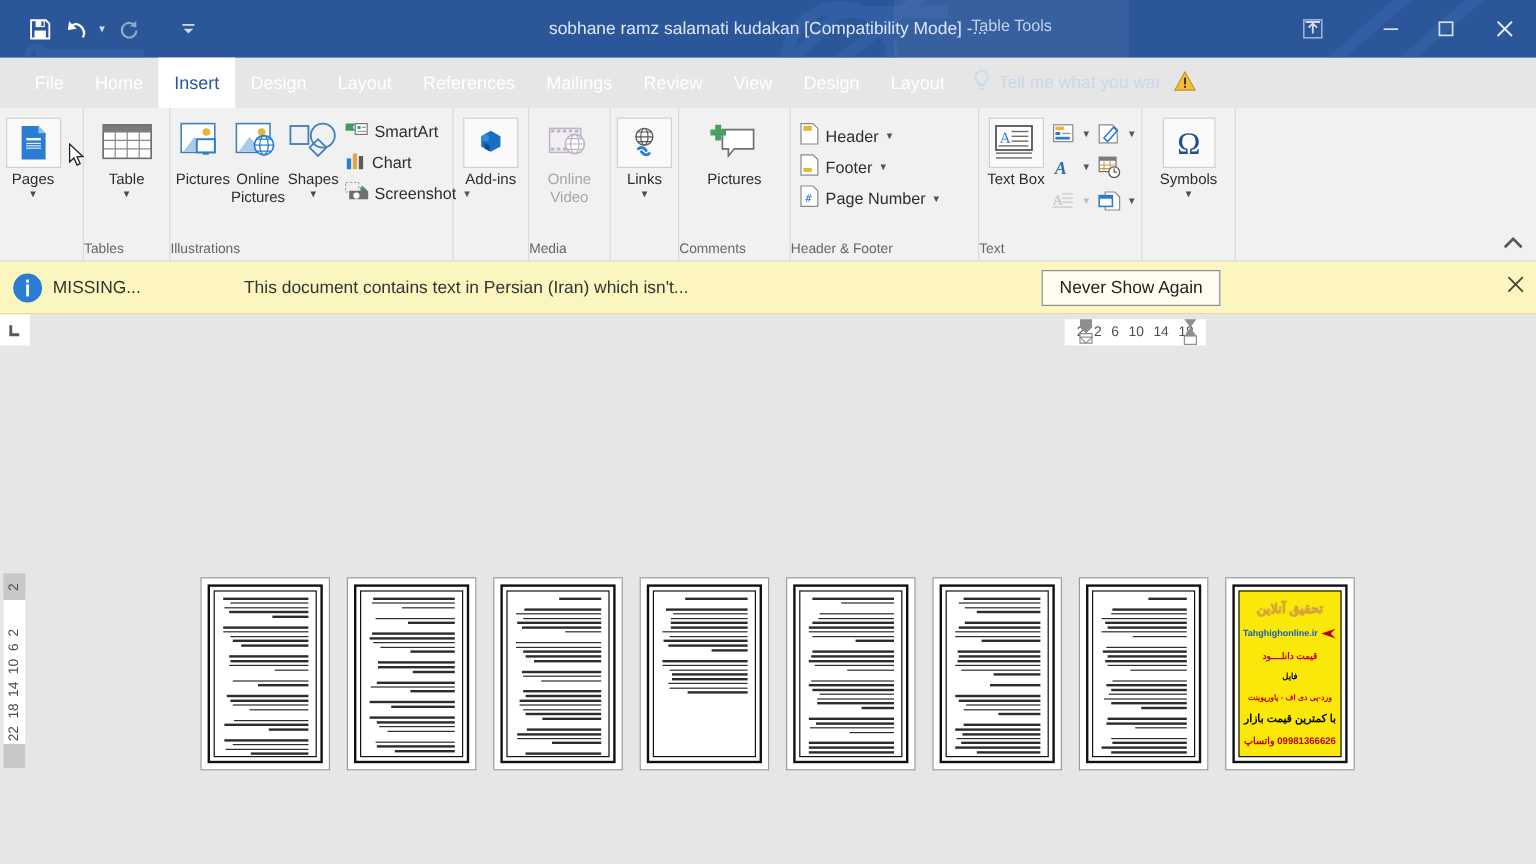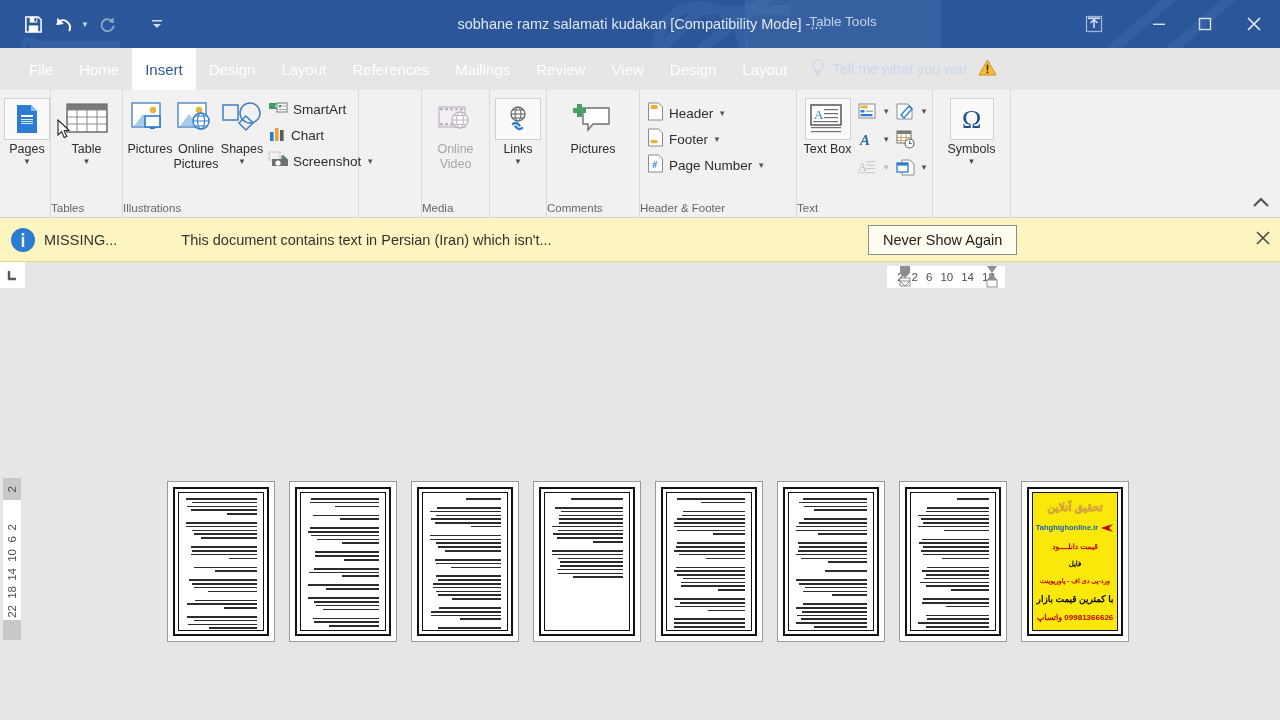--- a/index.html
+++ b/index.html
@@ -197,21 +197,21 @@
   .notifbar {
     position: absolute;
     left: 0; top: 218px;
     width: 1280px; height: 44px;
     background: #fdf5bf;
     border-bottom: 1px solid #e0d88a;
     display: flex; align-items: center;
   }
   .notif-icon { margin-left: 8px; width: 30px; display:flex; justify-content:center; }
   .notif-title { color: #333; font-size: 14.5px; margin-left: 6px; }
-  .notif-msg { color: #333; font-size: 14.5px; margin-left: 64px; }
+  .notif-msg { color: #333; font-size: 14.5px; margin-left: 86px; }
   .notif-btn {
     position: absolute; left: 868px;
     background: #fffdf0;
     border: 1px solid #8d8d8d;
     padding: 6px 14px;
     font-size: 14.5px;
     color: #222;
     font-family: "Liberation Sans", sans-serif;
   }
   .notif-close { position: absolute; right: 10px; color: #444; font-size: 16px; }
@@ -414,21 +414,21 @@
           <rect x="9.1" y="6" width="1.8" height="6" fill="#4a3000"></rect>
           <rect x="9.1" y="13.2" width="1.8" height="1.8" fill="#4a3000"></rect>
         </svg>
     </span>
   </div>
 
 </div>
 
 <div class="ribbon">
 
-  <div class="rgroup" style="width:51px;">
+  <div class="rgroup" style="width:70px;">
     <div class="rgroup-body">
       <div class="bigbtn framed" style="width:47px;">
         <div class="ic">
           <svg width="30" height="32" viewBox="0 0 30 32">
               <path d="M5 2 h14 l6 6 v22 H5z" fill="#2b7cd3"></path>
               <path d="M19 2 l6 6 h-6z" fill="#8dc0ef"></path>
               <rect x="9" y="12" width="12" height="2" fill="#fff"></rect>
               <rect x="9" y="16" width="12" height="6" fill="#dbeaf8"></rect>
               <rect x="9" y="17" width="12" height="1" fill="#2b7cd3"></rect>
               <rect x="9" y="19" width="12" height="1" fill="#2b7cd3"></rect>
@@ -532,20 +532,33 @@
           </span>
           <span>Screenshot</span>
           <span class="caret">▼</span>
         </div>
       </div>
     </div>
     <div class="rgroup-label">Illustrations</div>
   </div>
 
   <div class="rgroup" style="width:63px;">
+    <div class="rgroup-body">
+      <div class="bigbtn framed" style="width:57px;">
+        <div class="ic">
+          <svg width="32" height="32" viewBox="0 0 32 32">
+              <path d="M16 6 L24 10.5 L24 19 L16 23.5 L8 19 L8 10.5z" fill="#1a6fc4"></path>
+              <path d="M11 16 L15 18 L15 23 L11 21z" fill="#0d4b8f"></path>
+              <circle cx="11.5" cy="12" r="3" fill="#2e8fe0"></circle>
+            </svg>
+        </div>
+        <div class="lbl" style="line-height:15px;">Add-ins</div>
+        <div class="dd" style="position:absolute;"></div>
+      </div>
+    </div>
     <div class="rgroup-label"></div>
   </div>
 
   <div class="rgroup" style="width:68px;">
     <div class="rgroup-body">
       <div class="bigbtn disabled" style="width:62px;">
         <div class="ic">
           <svg width="40" height="32" viewBox="0 0 40 32">
               <rect x="3" y="4" width="26" height="20" fill="#f3eef5" stroke="#bdb4c2" stroke-width="1.2"></rect>
               <g fill="#bdb4c2">

